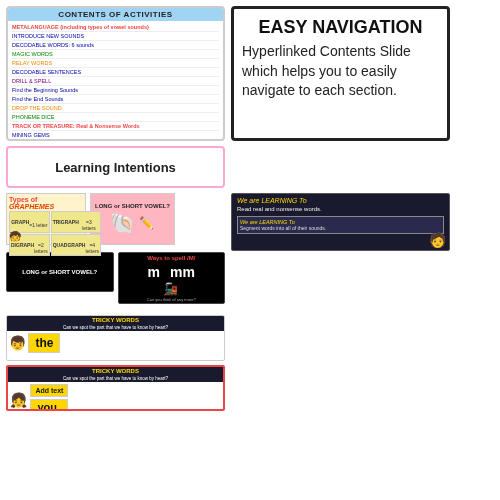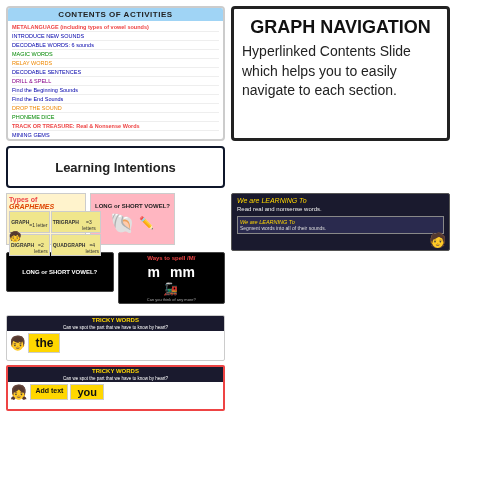--- a/index.html
+++ b/index.html
@@ -86,21 +86,21 @@
       padding: 4px 8px;
       font-size: 11px;
       font-weight: bold;
       color: #222;
       text-align: center;
     }
 
     
     .learning-label-box {
       background: #fff;
-      border: 2px solid #0f172a;
+      border: 2px solid #f9a8d4;
       border-radius: 4px;
       display: flex;
       align-items: center;
       justify-content: center;
       padding: 4px 8px;
       font-size: 13px;
       font-weight: bold;
       color: #222;
       text-align: center;
     }
@@ -426,21 +426,21 @@
         <div class="contents-item blue">Find the Beginning Sounds</div>
         <div class="contents-item blue">Find the End Sounds</div>
         <div class="contents-item orange">DROP THE SOUND</div>
         <div class="contents-item green">PHONEME DICE</div>
         <div class="contents-item highlight">TRACK OR TREASURE: Real &amp; Nonsense Words</div>
         <div class="contents-item blue">MINING GEMS</div>
       </div>
     </div>
 
     <div class="easy-nav-box">
-      <div class="easy-nav-title">GRAPH NAVIGATION</div>
+      <div class="easy-nav-title">EASY NAVIGATION</div>
       <div class="easy-nav-text">Hyperlinked Contents Slide which helps you to easily navigate to each section.</div>
     </div>
   </div>
 
   <div class="label-section">
     <div class="learning-label-box">
       <span>Learning Intentions</span>
     </div>
   </div>
 
@@ -517,21 +517,21 @@
           <span class="kid-tricky" style="font-size:14px;">👦</span>
           <div class="tricky-word-box" style="background:#ffd700;padding:2px 6px;font-size:12px;font-weight:bold;color:#111;border:1px solid #ccc;">the</div>
         </div>
       </div>
 
       <div class="tricky-slide-right" style="height:46px;border:2px solid #e44;border-radius:2px;">
         <div class="tricky-right-header" style="background:#1a1a2e;color:#ffd700;font-size:6px;font-weight:bold;text-align:center;padding:1px 2px;">TRICKY WORDS</div>
         <div class="tricky-right-subheader" style="background:#1a1a2e;color:#fff;font-size:4.5px;text-align:center;padding:1px;">Can we spot the part that we have to know by heart?</div>
         <div class="tricky-right-body" style="display:flex;background:#fff;padding:2px;gap:3px;align-items:center;">
           <span class="kid-right" style="font-size:14px;">👧</span>
-          <div style="display:flex;flex-direction:row;gap:2px;">
+          <div style="display:flex;flex-direction:column;gap:2px;">
             <div class="add-text-box" style="background:#ffd700;padding:2px 4px;font-size:7px;font-weight:bold;color:#111;border:1px solid #ccc;text-align:center;">Add text</div>
             <div class="you-word-box" style="background:#ffd700;padding:1px 6px;font-size:11px;font-weight:bold;color:#111;border:1px solid #ccc;">you</div>
           </div>
         </div>
       </div>
     </div>
   </div>
 
 </div>
 

